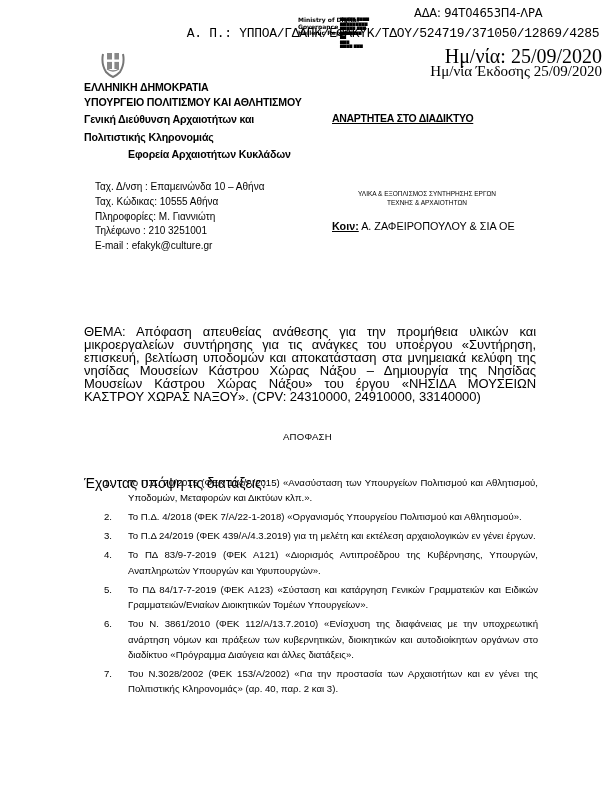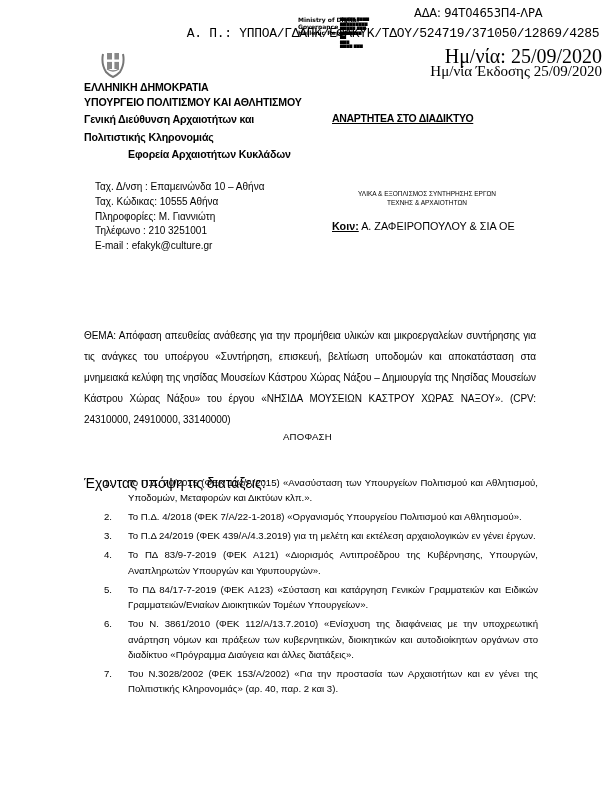--- a/index.html
+++ b/index.html
@@ -19,21 +19,21 @@
     .hdr3 { top: 113px; }
     .hdr4 { top: 131px; }
     .hdr5 { top: 148px; margin-left: 44px; }
     .anartitea { left: 332px; top: 112px; font-size: 10.5px; font-weight: bold; text-decoration: underline; white-space: nowrap; letter-spacing: -0.3px; }
     .koin { left: 332px; top: 175px; font-size: 10.8px; white-space: nowrap; margin-top: 45px; }
     .koin b { text-decoration: underline; }
     .koin-sub { left: 352px; top: 189px; font-size: 6.5px; white-space: nowrap; line-height: 9px; text-align: center; width: 150px; }
     .contact { left: 84px; top: 180px; font-size: 10px; line-height: 14.8px; margin-left: 11px; }
     .contact .row { white-space: nowrap; }
     .contact .lbl { display: inline-block; }
-    .thema { left: 84px; top: 325px; width: 452px; font-size: 10px; line-height: 21px; text-align: justify; letter-spacing: -0.05px; }
+    .thema { left: 84px; top: 325px; width: 452px; font-size: 13px; line-height: 13px; text-align: justify; letter-spacing: -0.05px; }
     .apofasi { left: 283px; top: 431px; font-size: 9.6px; letter-spacing: 0.2px; }
     .exontas { left: 84px; top: 440px; font-size: 14px; margin-top: 35px; }
     .list { left: 104px; top: 475px; width: 434px; font-size: 9.6px; line-height: 15.4px; margin: 0; padding: 0; list-style: none; }
     .list li { position: relative; padding-left: 24px; text-align: justify; margin-bottom: 3.6px; }
     .list li .num { position: absolute; left: 0; top: 0; }
   </style>
 </head>
 <body>
 
 <div class="abs ada">ΑΔΑ: 94Τ04653Π4-ΛΡΑ</div>

